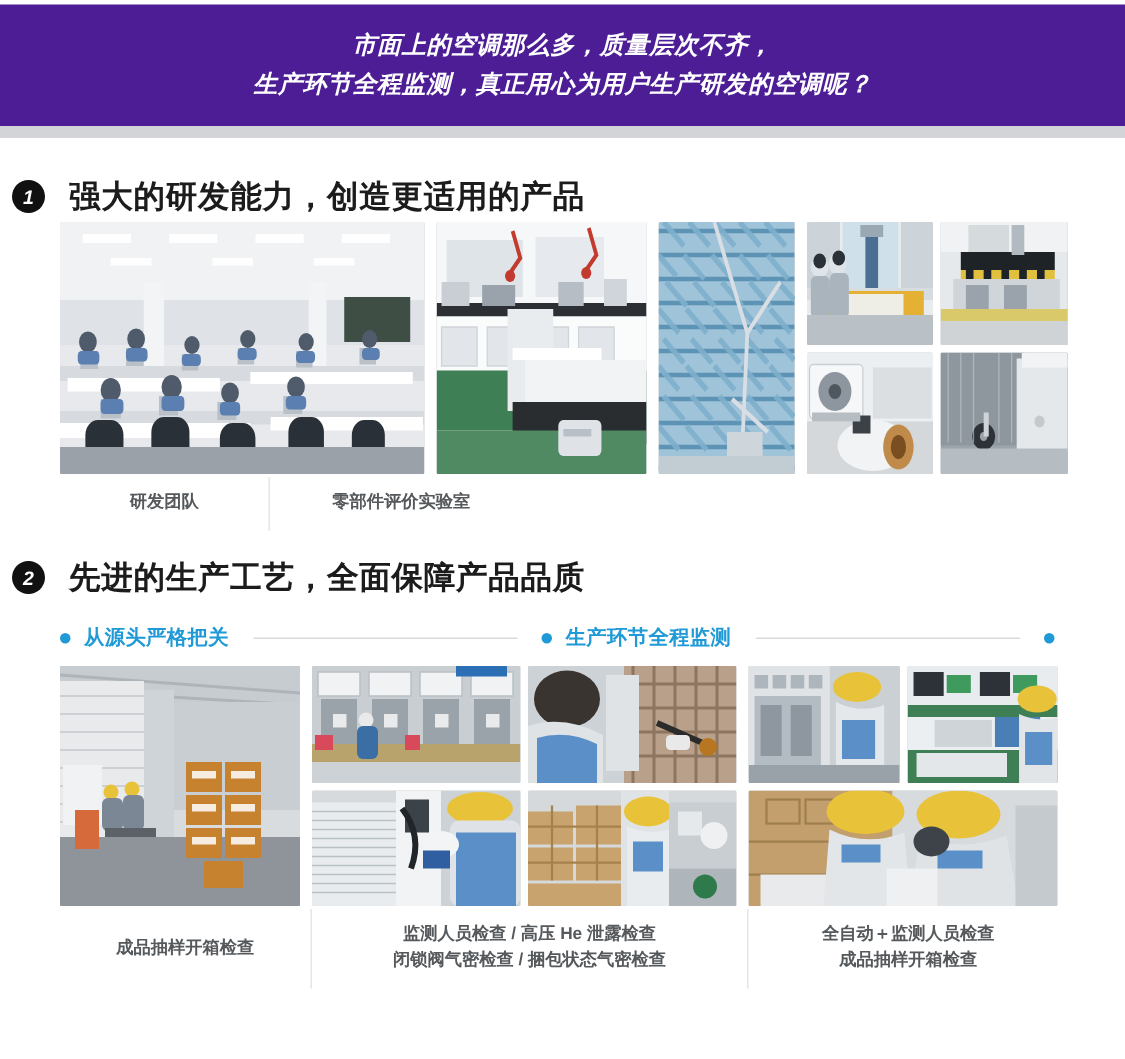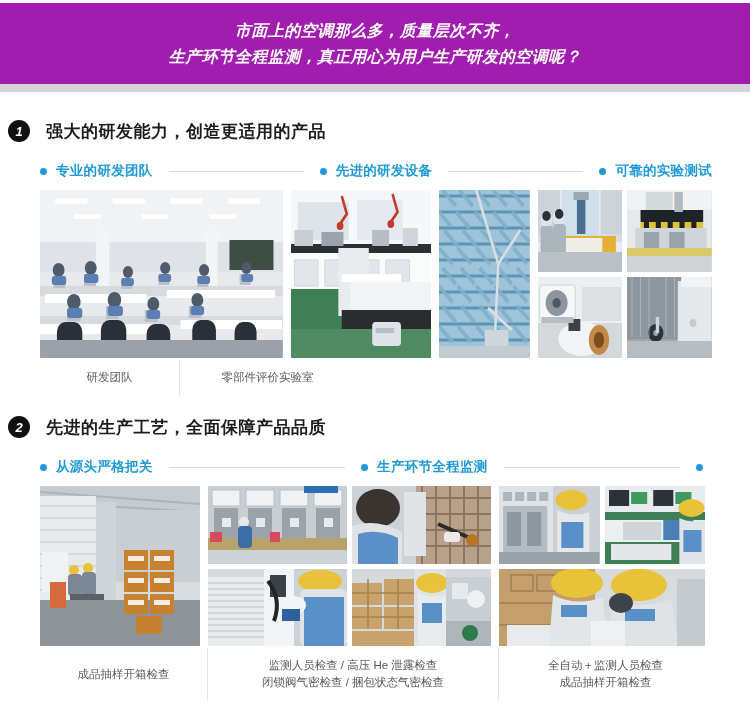--- a/index.html
+++ b/index.html
@@ -8,21 +8,21 @@
     background:#ffffff;
     font-family:"Liberation Sans","DejaVu Sans",sans-serif;
     overflow:hidden;
     position:relative;
   }
 
   
   .banner-wrap{padding-top:3px;background:#ffffff;}
   .banner{
     height:81px;
-    background:#a21caf;
+    background:#4c1d95;
     display:flex;flex-direction:column;
     align-items:center;justify-content:center;
     box-sizing:border-box;
   }
   .banner-line{
     color:#ffffff;
     font-style:italic;
     font-weight:bold;
     font-size:16px;
     letter-spacing:.5px;
@@ -42,21 +42,21 @@
   .num-badge{
     width:22px;height:22px;border-radius:50%;
     background:#111111;color:#ffffff;
     font-size:13px;font-weight:bold;
     display:flex;align-items:center;justify-content:center;
     flex:0 0 auto;
     font-style:italic;
   }
   .sec-title{
     margin-left:16px;
-    font-size:17px;font-weight:bold;color:#1c1c1c;
+    font-size:21px;font-weight:bold;color:#1c1c1c;
     letter-spacing:.5px;white-space:nowrap;
   }
 
   
   .subhead-row{
     display:flex;align-items:center;
     margin:14px 0 10px 40px;
     width:672px;
   }
   .sub-item{display:flex;align-items:center;flex:0 0 auto;}
@@ -94,21 +94,21 @@
   .row2>.tile{flex:1 1 0;}
 
   
   .s2-col-a{width:160px;}
   .s2-col-b{width:283px;}
   .s2-col-c{width:206px;}
 
   
   .cap-row{
     display:flex;margin-left:40px;width:672px;
-    margin-top:2px;box-sizing:border-box;
+    margin-top:2px;box-sizing:border-box;font-weight:bold;
   }
   .cap{
     display:flex;flex-direction:column;
     align-items:center;justify-content:center;
     text-align:center;
     font-size:11.5px;color:#55595c;
     line-height:17px;
     padding:9px 2px 10px;
     box-sizing:border-box;
     border-right:1px solid #e3e5e7;
@@ -133,36 +133,20 @@
 <div class="banner-strip"></div>
 <div class="banner-gap"></div>
 
 <div class="section">
 
   <div class="sec-head">
     <div class="num-badge">1</div>
     <div class="sec-title">强大的研发能力，创造更适用的产品</div>
   </div>
 
-  <div class="subhead-row">
-    <div class="sub-item">
-      <span class="sub-dot"></span>
-      <span class="sub-label">专业的研发团队</span>
-    </div>
-    <span class="sub-rule"></span>
-    <div class="sub-item">
-      <span class="sub-dot"></span>
-      <span class="sub-label">先进的研发设备</span>
-    </div>
-    <span class="sub-rule"></span>
-    <div class="sub-item">
-      <span class="sub-dot"></span>
-      <span class="sub-label">可靠的实验测试</span>
-    </div>
-  </div>
 
   <div class="grid">
 
     <div class="col col-a">
       <div class="tile" style="height:168px">
         <svg class="ph" viewBox="0 0 287 168" preserveAspectRatio="none">
           <rect width="287" height="168" fill="#e7e9ec"></rect>
           <rect y="0" width="287" height="52" fill="#f1f2f4"></rect>
           <g fill="#ffffff" opacity=".95">
             <rect x="18" y="8" width="38" height="6"></rect>

